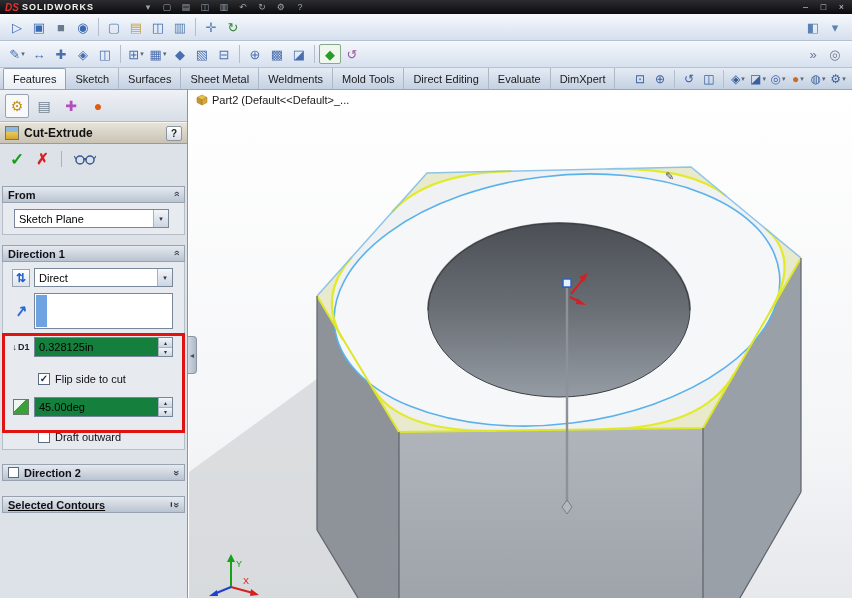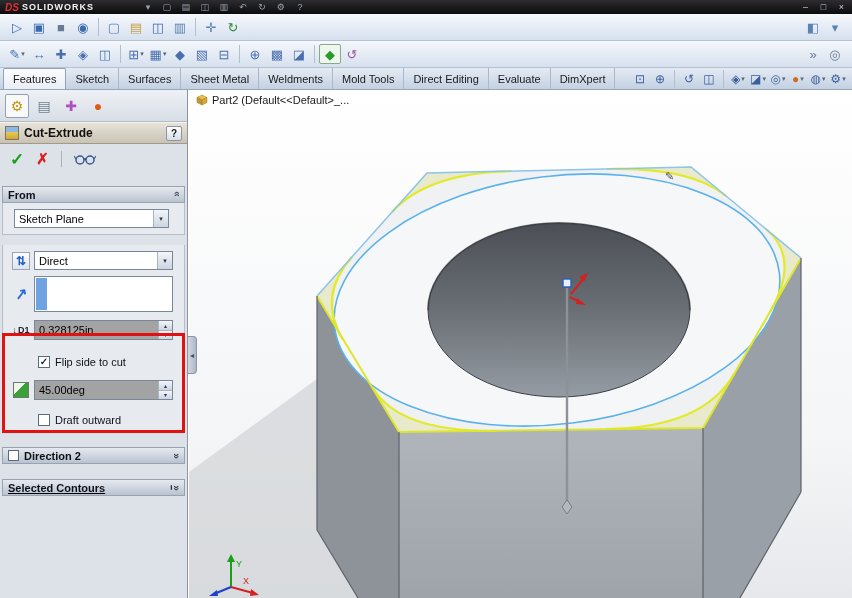--- a/index.html
+++ b/index.html
@@ -52,21 +52,21 @@
   .g-body { background:#e7ebf0; border:1px solid #b6bec9; border-top:none; padding:6px 5px; }
   .g-cb { width:11px; height:11px; background:#fff; border:1px solid #5a6a7e; flex:none; }
 
   .pm-row { display:flex; align-items:center; }
   .pm-ico { width:26px; display:flex; align-items:center; justify-content:center; flex:none; }
   .ctl { flex:1; margin-right:6px; }
   .dd { height:19px; background:#fff; border:1px solid #78879a; display:flex; align-items:center; font-size:11px; padding-left:4px; }
   .dd-arrow { margin-left:auto; align-self:stretch; width:15px; background:linear-gradient(#f3f6fa,#ccd5e1); border-left:1px solid #a8b2c0; display:flex; align-items:center; justify-content:center; font-size:7px; color:#334; }
   .selbox { height:36px; background:#fff; border:1px solid #78879a; position:relative; }
   .selbox-strip { position:absolute; left:1px; top:1px; bottom:1px; width:11px; background:#6fa2e0; }
-  .spin { height:20px; background:#a3a3a3; border:1px solid #78879a; display:flex; align-items:center; font-size:11px; padding-left:4px; }
+  .spin { height:20px; background:#15803d; border:1px solid #78879a; display:flex; align-items:center; font-size:11px; padding-left:4px; }
   .spin-btns { margin-left:auto; align-self:stretch; width:14px; display:flex; flex-direction:column; border-left:1px solid #a8b2c0; }
   .spin-btns span { flex:1; display:flex; align-items:center; justify-content:center; font-size:6px; color:#334; background:linear-gradient(#f3f6fa,#ccd5e1); }
   .spin-btns span:first-child { border-bottom:1px solid #a8b2c0; }
   .cb-row { display:flex; align-items:center; gap:5px; margin-left:30px; font-size:11px; color:#101018; }
   .cb { width:12px; height:12px; background:#fff; border:1px solid #5a6a7e; display:flex; align-items:center; justify-content:center; font-size:10px; font-weight:bold; color:#15253f; line-height:1; flex:none; }
   .ico-reverse { width:18px; height:18px; border:1px solid #9aa4b2; background:linear-gradient(#fdfefe,#dde4ec); color:#2060c8; font-size:12px; font-weight:bold; display:flex; align-items:center; justify-content:center; }
   .ico-dirarrow { color:#2a6ad8; font-size:15px; font-weight:bold; transform:rotate(-8deg); }
   .ico-depth { display:flex; align-items:center; font-size:9px; color:#223; font-weight:bold; gap:1px; }
   .ico-draft { width:16px; height:16px; border:1px solid #6a7a6a; background:linear-gradient(135deg,#eef6ee 40%,#3aa03a 40%); }
   .red-outline { position:absolute; left:2px; top:243px; width:183px; height:100px; border:3px solid #e01212; pointer-events:none; z-index:4; }
@@ -329,20 +329,24 @@
       </div>
       <div class="g-body">
         <div class="dd" style="margin:0 10px 0 6px;">
           <span>Sketch Plane</span>
           <span class="dd-arrow">▾</span>
         </div>
       </div>
     </div>
 
     <div class="group" style="margin-top:10px;">
+      <div class="g-head">
+        <span>Direction 1</span>
+        <span class="chev">»</span>
+      </div>
       <div class="g-body">
 
         <div class="pm-row" style="margin-bottom:6px;">
           <span class="pm-ico">
               <span class="ico-reverse">⇅</span>
             </span>
           <div class="ctl dd">
             <span>Direct</span>
             <span class="dd-arrow">▾</span>
           </div>

